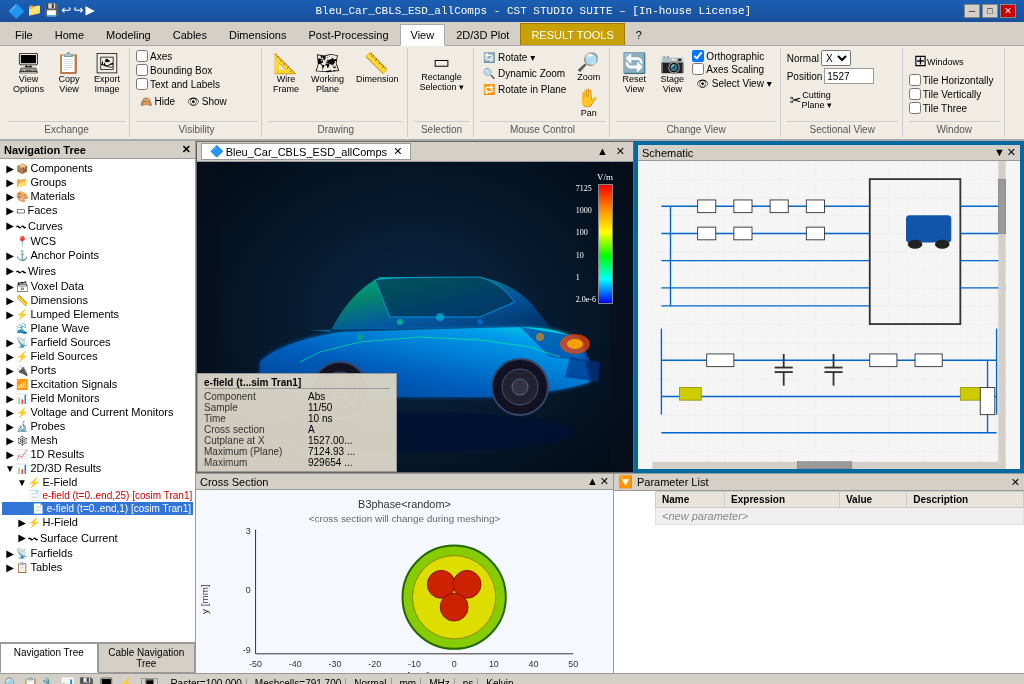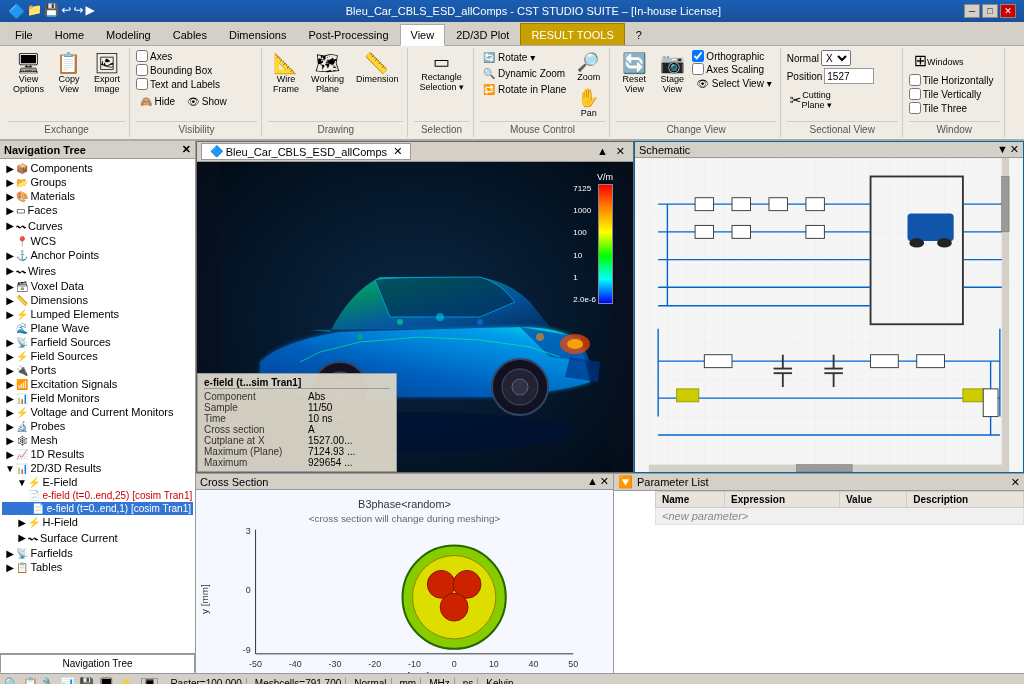--- a/index.html
+++ b/index.html
@@ -1,20 +1,20 @@
 <!DOCTYPE html>
 <html><head>
   <meta charset="utf-8">
   <style>
     * { box-sizing: border-box; margin: 0; padding: 0; }
     body { font-family: 'Segoe UI', Arial, sans-serif; font-size: 11px; background: #d4d0c8; overflow: hidden; width: 1024px; height: 684px; }
     
     
     #title-bar { background: linear-gradient(to bottom, #1a5fb4, #1a4f9a); color: white; height: 22px; display: flex; align-items: center; padding: 0 8px; font-size: 11px; }
-    #title-bar .title-text { flex: 1; text-align: center; }
+    #title-bar .title-text { flex: 1; text-align: center; font-family: Liberation Mono, monospace; }
     #title-bar .window-controls { display: flex; gap: 2px; }
     .win-btn { width: 16px; height: 14px; background: #d4d0c8; border: 1px solid #888; font-size: 9px; display: flex; align-items: center; justify-content: center; cursor: pointer; color: #000; }
     
     
     #ribbon-tabs { background: #d4d0c8; display: flex; align-items: flex-end; padding: 0 4px; height: 24px; border-bottom: 1px solid #aaa; }
     .ribbon-tab { padding: 3px 10px; font-size: 11px; cursor: pointer; border: 1px solid transparent; border-bottom: none; background: #d4d0c8; color: #000; height: 22px; display: flex; align-items: center; }
     .ribbon-tab.active { background: #fff; border-color: #aaa; border-bottom: 1px solid #fff; margin-bottom: -1px; z-index: 1; }
     .ribbon-tab.highlighted { background: #c8a000; color: white; border-color: #a07800; }
     
     
@@ -52,37 +52,37 @@
     
     
     #view-3d { flex: 1; background: #1a1a2e; display: flex; flex-direction: column; border: 1px solid #666; position: relative; }
     #view-3d-header { background: #d4d0c8; display: flex; align-items: center; padding: 1px 4px; font-size: 11px; border-bottom: 1px solid #999; }
     .view-tab { padding: 1px 8px; background: #d4d0c8; border: 1px solid #999; cursor: pointer; display: flex; align-items: center; gap: 2px; }
     .view-tab.active { background: #fff; }
     #view-3d-content { flex: 1; position: relative; overflow: hidden; }
     #view-3d-label { position: absolute; top: 4px; left: 4px; color: #cccccc; font-size: 10px; }
     
     
-    #color-scale { position: absolute; right: 20px; top: 10px; display: flex; flex-direction: column; align-items: flex-end; gap: 0; }
+    #color-scale { position: absolute; right: 20px; top: 10px; display: flex; flex-direction: column; align-items: flex-end; gap: 0; font-family: Liberation Serif, serif; }
     .scale-unit { font-size: 9px; color: #fff; margin-bottom: 2px; }
     .scale-bar { width: 15px; height: 120px; background: linear-gradient(to bottom, #ff0000, #ff8800, #ffff00, #00ff00, #00ffff, #0000ff); border: 1px solid #888; }
     .scale-labels { display: flex; flex-direction: column; justify-content: space-between; height: 120px; font-size: 8px; color: #fff; margin-right: 2px; }
     
     
     #car-visualization { width: 100%; height: 100%; background: radial-gradient(ellipse at center, #0a1628 0%, #050d1a 100%); display: flex; align-items: center; justify-content: center; position: relative; overflow: hidden; }
     
     
     #info-panel { position: absolute; bottom: 0; left: 0; background: rgba(220, 215, 200, 0.95); border: 1px solid #999; padding: 3px 6px; font-size: 10px; min-width: 200px; margin-top: 24px; }
     #info-panel .info-title { font-weight: bold; font-size: 10px; border-bottom: 1px solid #999; margin-bottom: 2px; }
     .info-row { display: flex; gap: 4px; }
     .info-label { color: #333; min-width: 100px; }
     .info-value { color: #000; }
     
     
-    #schematic { width: 390px; background: #0c4a6e; border: 1px solid #0369a1; display: flex; flex-direction: column; }
+    #schematic { width: 390px; background: #0c4a6e; border: 4px solid #0369a1; display: flex; flex-direction: column; }
     #schematic-header { background: #d4d0c8; padding: 1px 4px; font-size: 11px; border-bottom: 1px solid #999; display: flex; justify-content: space-between; align-items: center; }
     #schematic-content { flex: 1; background: #f5f5f5; position: relative; overflow: hidden; }
     
     
     #bottom-panels { display: flex; height: 200px; border-top: 1px solid #999; }
     
     #cross-section { flex: 1; background: #fff; display: flex; flex-direction: column; border-right: 1px solid #999; }
     #cross-section-header { background: #d4d0c8; padding: 1px 4px; font-size: 11px; border-bottom: 1px solid #999; display: flex; justify-content: space-between; align-items: center; }
     #cross-section-content { flex: 1; background: #f5f9ff; display: flex; flex-direction: column; align-items: center; justify-content: center; position: relative; }
     
@@ -366,20 +366,21 @@
           <span class="tree-icon">📄</span>
           <span style="font-size:10px;">e-field (t=0..end,1) [cosim Tran1]</span>
         </div>
       <div class="tree-item" style="padding-left:14px;"><span class="tree-expand">▶</span><span class="tree-icon">⚡</span>H-Field</div>
       <div class="tree-item" style="padding-left:14px;"><span class="tree-expand">▶</span><span class="tree-icon">〰</span>Surface Current</div>
       <div class="tree-item"><span class="tree-expand">▶</span><span class="tree-icon">📡</span>Farfields</div>
       <div class="tree-item"><span class="tree-expand">▶</span><span class="tree-icon">📋</span>Tables</div>
     </div>
     <div id="nav-panel-footer">
       <div class="nav-tab active">Navigation Tree</div>
+      <div class="nav-tab">Cable Navigation Tree</div>
     </div>
   </div>
 
   <div id="central">
 
     <div id="top-views">
 
       <div id="view-3d">
         <div id="view-3d-header">
           <div class="view-tab active">

